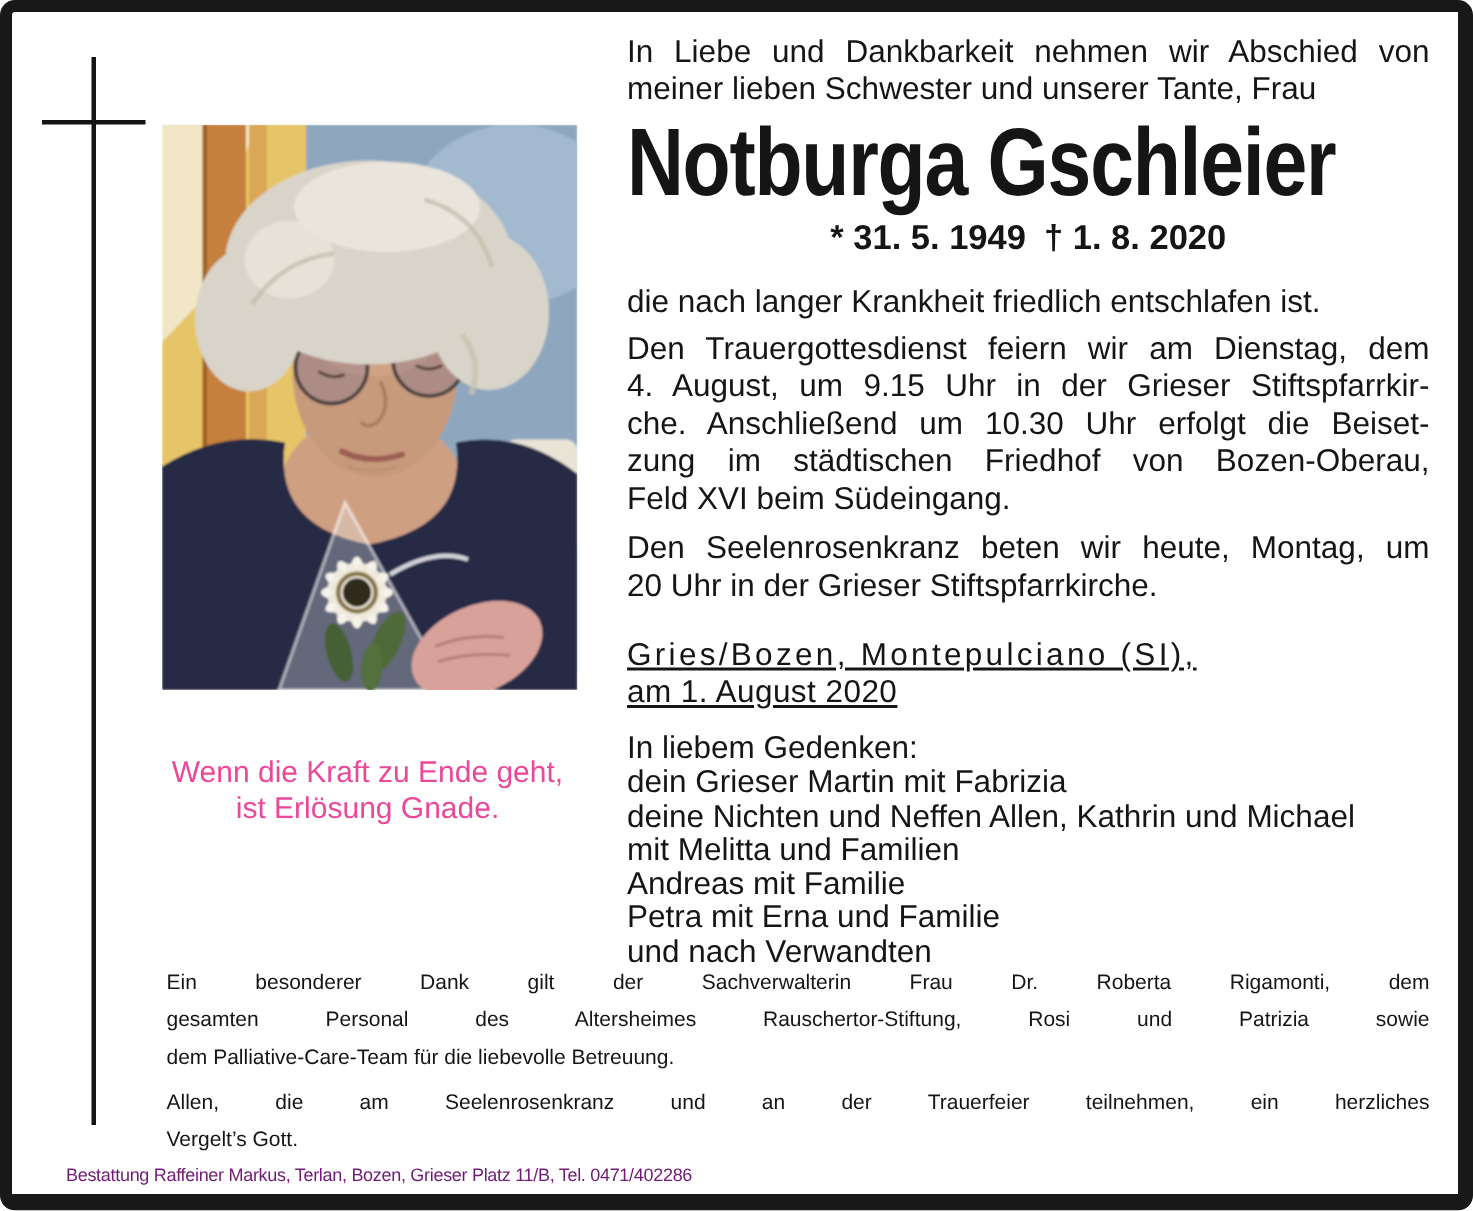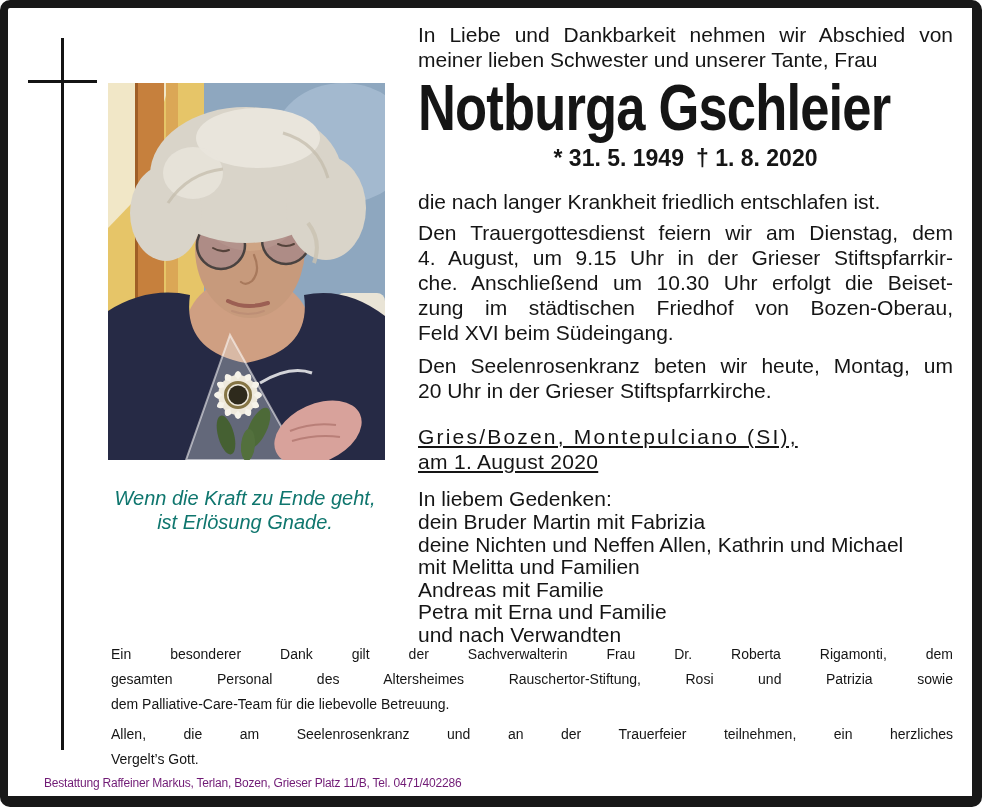--- a/index.html
+++ b/index.html
@@ -14,22 +14,22 @@
 
   
   .cross-v{position:absolute;left:53px;top:30px;width:3px;height:712px;background:#141414;}
   .cross-h{position:absolute;left:20px;top:72px;width:69px;height:3px;background:#141414;}
 
   
   .photo{position:absolute;left:100px;top:75px;width:277px;height:377px;overflow:hidden;}
   .photo svg{display:block;width:277px;height:377px;}
 
   
-  .caption{position:absolute;left:82px;top:478px;width:310px;text-align:center;
-    font-style:italic;font-size:20px;line-height:24px;color:#0f766e;}
+  .caption{position:absolute;left:82px;top:495px;width:310px;text-align:center;
+    font-size:20px;line-height:24px;color:#ec4899;}
 
   
   .right-col{position:absolute;left:410px;top:0;width:535px;font-size:21px;line-height:25px;}
   .lines .tline{white-space:normal;}
   .jlines .tline{text-align:justify;text-align-last:justify;}
   .jlines .tline:last-child{text-align-last:left;}
   .intro{margin-top:14px;}
   .title{margin:8px 0 0 0;font-size:64px;line-height:56px;font-weight:bold;letter-spacing:-1px;
     white-space:nowrap;transform:scaleX(0.82);transform-origin:left center;}
   .dates{margin-top:10px;display:flex;justify-content:center;gap:12px;
@@ -188,21 +188,21 @@
     <div class="rosary lines jlines">
         <div class="tline">Den Seelenrosenkranz beten wir heute, Montag, um</div>
         <div class="tline">20 Uhr in der Grieser Stiftspfarrkirche.</div>
       </div>
     <div class="placeblock">
       <div class="place1 single">Gries/Bozen, Montepulciano (SI),</div>
       <div class="place2 single">am 1. August 2020</div>
     </div>
     <div class="remembrance">In liebem Gedenken:</div>
     <div class="mourners">
-        <div class="rich-line"><span>dein Bruder </span><span class="b">Martin</span><span> mit </span><span class="b">Fabrizia</span></div>
+        <div class="rich-line"><span>dein Grieser </span><span class="b">Martin</span><span> mit </span><span class="b">Fabrizia</span></div>
         <div class="rich-line"><span>deine Nichten und Neffen </span><span class="b">Allen, Kathrin</span><span> und </span><span class="b">Michael</span></div>
         <div class="rich-line"><span>mit </span><span class="b">Melitta</span><span> und Familien</span></div>
         <div class="rich-line"><span class="b">Andreas</span><span> mit Familie</span></div>
         <div class="rich-line"><span class="b">Petra</span><span> mit </span><span class="b">Erna</span><span> und Familie</span></div>
         <div class="rich-line"><span>und nach Verwandten</span></div>
       </div>
   </div>
 
   <div class="bottom">
     <div class="thanks lines jlines">

